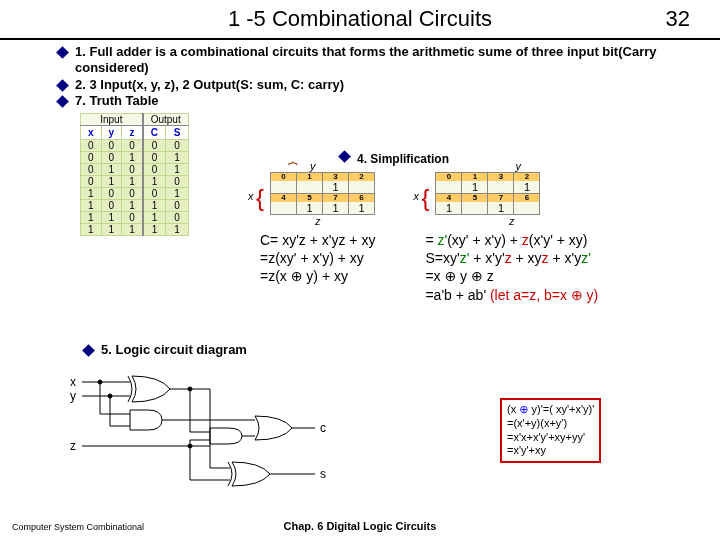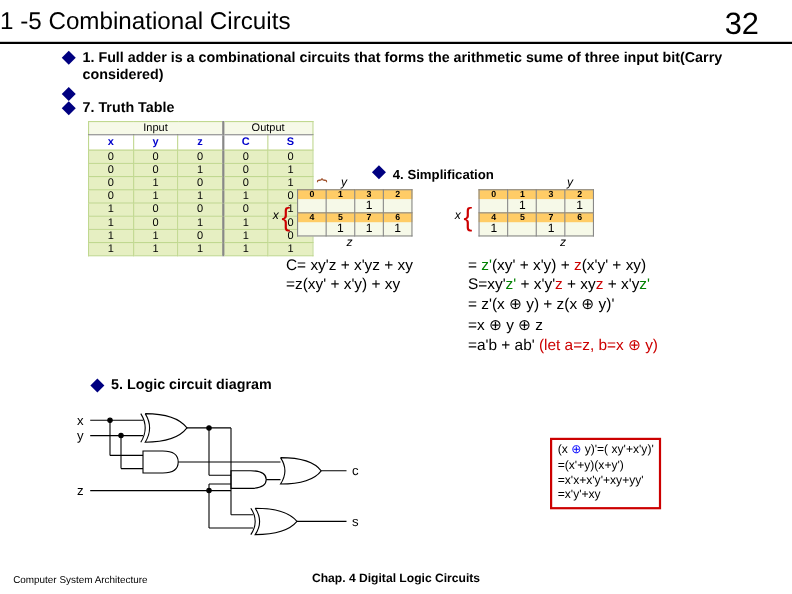--- a/index.html
+++ b/index.html
@@ -1,30 +1,30 @@
 <!DOCTYPE html>
 <html><head>
 <meta charset="utf-8">
 <style>
   * { box-sizing: border-box; margin: 0; padding: 0; }
   body { width: 720px; height: 540px; font-family: Arial, sans-serif; background: #fff; position: relative; overflow: hidden; }
   .slide { width: 100%; height: 100%; position: relative; }
   .title-underline { width: 100%; height: 2px; background: #000; position: absolute; top: 38px; }
-  .title { font-size: 22px; padding-top: 6px; font-weight: normal; }
-  .pagenum { position: absolute; top: 6px; right: 30px; font-size: 28px; }
+  .title { font-size: 22px; text-align: center; padding-top: 6px; font-weight: normal; }
+  .pagenum { position: absolute; top: 6px; right: 30px; font-size: 22px; }
   .content { padding: 12px 30px 0 30px; font-size: 13px; }
   .bullet-sq { display: inline-block; width: 10px; height: 10px; background: #c00000; margin-right: 8px; vertical-align: middle; }
   .bullet-dia { display: inline-block; width: 9px; height: 9px; background: #000080; transform: rotate(45deg); margin-right: 8px; vertical-align: middle; }
   .h1 { font-size: 17px; font-weight: bold; margin-bottom: 6px; }
   .sub { margin-left: 28px; font-size: 13px; font-weight: bold; line-height: 1.25; }
   .sub .bullet-dia { flex-shrink:0; margin-top:4px; }
   .row { display: flex; align-items: flex-start; }
   .truth-table { border-collapse: collapse; font-size: 10px; margin-left: 50px; margin-top: 4px; }
   .truth-table th { color: #0000cc; font-weight: bold; padding: 1px 5px; border: 1px solid #c0d890; text-align: center; }
-  .truth-table td { padding: 0 17px; text-align: center; border: 1px solid #c0d890; background: #e6efc2; }
+  .truth-table td { padding: 0 7px; text-align: center; border: 1px solid #c0d890; background: #e6efc2; }
   .truth-table .sep { border-left: 2px solid #888; }
   .truth-table .hdr-group td { background: #f6f9e8; border-bottom: 1px solid #888; }
   .kmap-area { position: absolute; top: 152px; left: 260px; font-size: 12px; }
   .simp-h { font-weight: bold; margin-left: 80px; }
   .kmap { border-collapse: collapse; font-size: 11px; margin-top: 2px; }
   .kmap td { width: 26px; height: 18px; text-align: center; border: 1px solid #888; background: #f6f9e8; }
   .kmap-wrap { position: relative; display: inline-block; }
   .axis-y { position: absolute; left: -8px; top: -10px; font-style: italic; font-size: 11px; }
   .axis-x { position: absolute; left: -12px; top: 20px; font-style: italic; font-size: 11px; }
   .axis-z { font-style: italic; font-size: 11px; text-align: center; }
@@ -46,20 +46,21 @@
 <div class="title-underline"></div>
 <div class="pagenum">32</div>
 
 <div class="content">
   <div class="sub row">
         <span class="bullet-dia"></span>
         <span>1. Full adder is a combinational circuits that forms the arithmetic sume of three input bit(Carry considered)</span>
       </div>
   <div class="sub row">
         <span class="bullet-dia"></span>
+        <span>2. 3 Input(x, y, z), 2 Output(S: sum, C: carry)</span>
       </div>
   <div class="sub row">
         <span class="bullet-dia"></span>
         <span>7. Truth Table</span>
       </div>
 
   <table class="truth-table">
     <tbody>
           <tr class="hdr-group">
             <td colspan="3">Input</td>
@@ -183,20 +184,21 @@
                   <div style="font-size:8px;background:#ffcc66;margin:-1px -1px 0 -1px;font-weight:bold">6</div>
                   <div class="one">1</div>
                 </td>
               </tr>
             </tbody>
           </table>
       <div class="axis-z">z</div>
       <div class="eq">
         <div>C= xy'z + x'yz + xy</div>
         <div>  =z(xy' + x'y) + xy</div>
+        <div>  =z(x ⊕ y) + xy</div>
       </div>
     </div>
 
     <div class="kmap-wrap">
       <span class="axis-y" style="left:90px">y</span>
       <span class="axis-x">x</span>
       <span class="brace">{</span>
       <table class="kmap" style="margin-left:10px">
             <tbody id="km-s">
               <tr>
@@ -234,21 +236,20 @@
                   <div style="font-size:8px;background:#ffcc66;margin:-1px -1px 0 -1px;font-weight:bold">6</div>
                   <div class="">&nbsp;</div>
                 </td>
               </tr>
             </tbody>
           </table>
       <div class="axis-z">z</div>
       <div class="eq">
         <div> = <span class="grn">z'</span>(xy' + x'y) + <span class="red">z</span>(x'y' + xy)</div>
         <div>S=xy'<span class="grn">z'</span> + x'y'<span class="red">z</span> + xy<span class="red">z</span> + x'y<span class="grn">z'</span></div>
-        <div> = z'(x ⊕ y) + z(x ⊕ y)'</div>
         <div> =x ⊕ y ⊕ z</div>
         <div><span> =a'b + ab' </span><span class="red">(let a=z, b=x ⊕ y)</span></div>
       </div>
     </div>
   </div>
 </div>
 
 <div style="position:absolute; top:342px; left:56px;" class="sub row">
       <span class="bullet-dia"></span>
       <span>5. Logic circuit diagram</span>
@@ -300,16 +301,16 @@
   </g>
 </svg>
 
 <div class="note-box" style="top:398px; left:500px;">
   <div>(x <span style="color:#00f">⊕</span> y)'=( xy'+x'y)'</div>
   <div>=(x'+y)(x+y')</div>
   <div>=x'x+x'y'+xy+<span class="red">yy'</span></div>
   <div>=x'y'+xy</div>
 </div>
 
-<div class="footer-l">Computer System Architecture</div>
-<div class="footer-c">Chap. 4  Digital Logic Circuits</div>
+<div class="footer-l">Computer System Combinational</div>
+<div class="footer-c">Chap. 6  Digital Logic Circuits</div>
 
 </div>
 
 </body></html>

